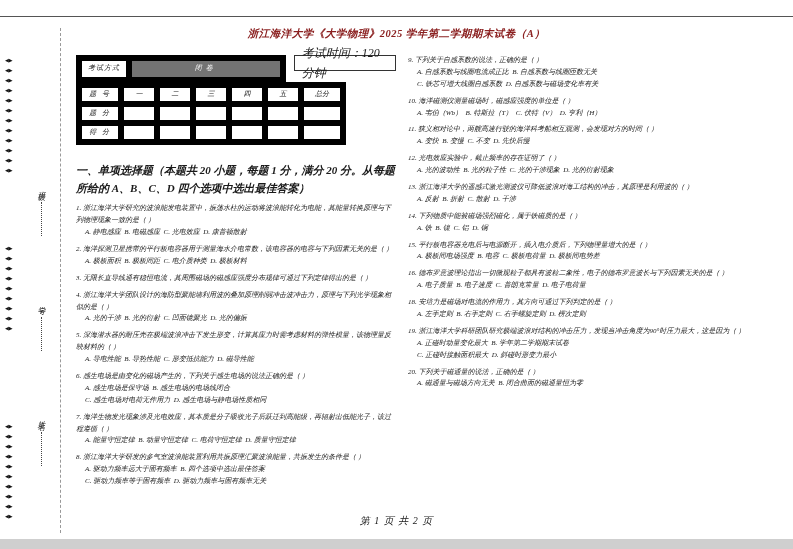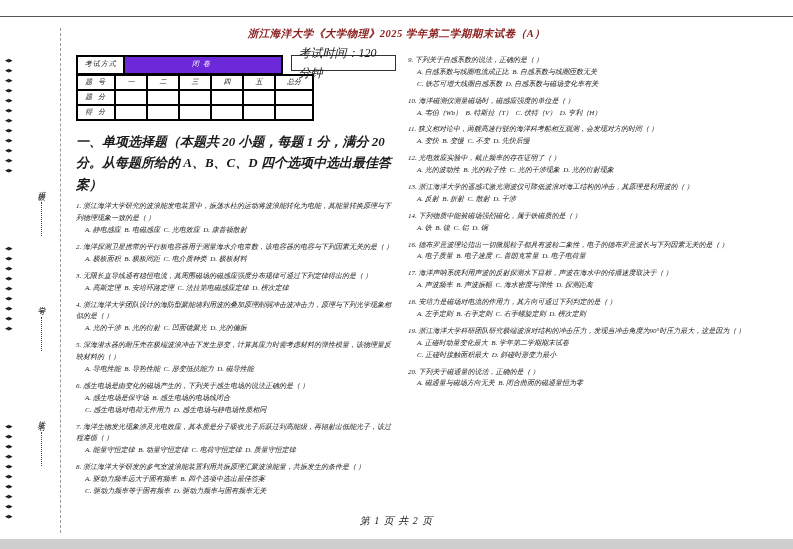--- a/index.html
+++ b/index.html
@@ -21,40 +21,40 @@
   }
   .bg1 { top:56px; } .bg2 { top:244px; } .bg3 { top:422px; }
   .margin-field { position:absolute; left:36px; display:flex; flex-direction:column; align-items:center; }
   .mf1 { top:185px; } .mf2 { top:300px; } .mf3 { top:415px; }
   .vlabel { writing-mode:vertical-rl; font-size:7.5px; letter-spacing:2px; color:#222; }
   .vdots { border-left:1px dotted #444; height:34px; margin-top:3px; }
   .cut-line { position:absolute; left:60px; top:28px; height:505px; border-left:1px dashed #999; }
   .mode-row { display:flex; align-items:stretch; }
   table { border-collapse:collapse; }
   .mode-table td, .score-table td {
-    border:2px solid #000000; font-size:7px; text-align:center; padding:0 3px;
+    border:6px solid #000000; font-size:7px; text-align:center; padding:0 3px;
   }
   .mode-label { width:46px; height:16px; letter-spacing:1px; }
-  .mode-value { width:178px; background:#6d28d9; color:#ffffff; letter-spacing:4px; }
+  .mode-value { width:178px; background:#737373; color:#ffffff; letter-spacing:4px; }
   .time-box {
     border:1px solid #333; margin-left:8px; padding:0 7px; font-size:12px;
     display:flex; align-items:center; height:16px; box-sizing:border-box;
   }
   .score-table { margin-top:-1px; }
   .score-table td { height:13px; }
   .score-table .rh { width:30px; letter-spacing:2px; }
   .score-table .cc { width:24px; }
   .score-table .tc { width:30px; }
 
   
   .col { position:absolute; font-size:7px; line-height:1.7; }
   .col-left { left:76px; top:55px; width:320px; }
   .col-left .q-wrap { margin-top:6px; }
   .col-right { left:408px; top:55px; width:372px; }
-  .section-heading { font-weight:bold; font-size:13px; margin-top:10px; line-height:1.65; }
+  .section-heading { font-weight:bold; font-size:11px; margin-top:16px; line-height:1.65; }
   .q { margin-bottom:5px; }
   .q-stem { }
   .q-opts { padding-left:9px; white-space:pre-wrap; }
 
   .footer {
     position:absolute; bottom:11px; left:0; width:793px; text-align:center;
     font-size:10px; letter-spacing:1px;
   }
 </style>
 </head>
@@ -161,21 +161,20 @@
         <div class="q">
           <div class="q-stem">1. 浙江海洋大学研究的波浪能发电装置中，振荡水柱的运动将波浪能转化为电能，其能量转换原理与下列物理现象一致的是（  ）</div>
           <div class="q-opts">A. 静电感应  B. 电磁感应  C. 光电效应  D. 康普顿散射</div>
         </div>
         <div class="q">
           <div class="q-stem">2. 海洋探测卫星携带的平行板电容器用于测量海水介电常数，该电容器的电容与下列因素无关的是（  ）</div>
           <div class="q-opts">A. 极板面积  B. 极板间距  C. 电介质种类  D. 极板材料</div>
         </div>
         <div class="q">
           <div class="q-stem">3. 无限长直导线通有稳恒电流，其周围磁场的磁感应强度分布规律可通过下列定律得出的是（  ）</div>
-          <div class="q-opts">A. 高斯定理  B. 安培环路定理  C. 法拉第电磁感应定律  D. 楞次定律</div>
         </div>
         <div class="q">
           <div class="q-stem">4. 浙江海洋大学团队设计的海防型聚能墙利用波的叠加原理削弱冲击波冲击力，原理与下列光学现象相似的是（  ）</div>
           <div class="q-opts">A. 光的干涉  B. 光的衍射  C. 凹面镜聚光  D. 光的偏振</div>
         </div>
         <div class="q">
           <div class="q-stem">5. 深海潜水器的耐压壳在极端波浪冲击下发生形变，计算其应力时需考虑材料的弹性模量，该物理量反映材料的（  ）</div>
           <div class="q-opts">A. 导电性能  B. 导热性能  C. 形变抵抗能力  D. 磁导性能</div>
         </div>
         <div class="q">
@@ -215,26 +214,26 @@
       </div>
       <div class="q">
         <div class="q-stem">13. 浙江海洋大学的遥感式激光测波仪可降低波浪对海工结构的冲击，其原理是利用波的（  ）</div>
         <div class="q-opts">A. 反射  B. 折射  C. 散射  D. 干涉</div>
       </div>
       <div class="q">
         <div class="q-stem">14. 下列物质中能被磁场强烈磁化，属于铁磁质的是（  ）</div>
         <div class="q-opts">A. 铁  B. 镍  C. 铝  D. 铜</div>
       </div>
       <div class="q">
+        <div class="q-stem">15. 平行板电容器充电后与电源断开，插入电介质后，下列物理量增大的是（  ）</div>
+        <div class="q-opts">A. 极板间电场强度  B. 电容  C. 极板电荷量  D. 极板间电势差</div>
+      </div>
+      <div class="q">
         <div class="q-stem">16. 德布罗意波理论指出一切微观粒子都具有波粒二象性，电子的德布罗意波长与下列因素无关的是（  ）</div>
         <div class="q-opts">A. 电子质量  B. 电子速度  C. 普朗克常量  D. 电子电荷量</div>
-      </div>
-      <div class="q">
-        <div class="q-stem">17. 海洋声呐系统利用声波的反射探测水下目标，声波在海水中的传播速度取决于（  ）</div>
-        <div class="q-opts">A. 声波频率  B. 声波振幅  C. 海水密度与弹性  D. 探测距离</div>
       </div>
       <div class="q">
         <div class="q-stem">18. 安培力是磁场对电流的作用力，其方向可通过下列判定的是（  ）</div>
         <div class="q-opts">A. 左手定则  B. 右手定则  C. 右手螺旋定则  D. 楞次定则</div>
       </div>
       <div class="q">
         <div class="q-stem">19. 浙江海洋大学科研团队研究极端波浪对结构的冲击压力，发现当冲击角度为90°时压力最大，这是因为（  ）</div>
         <div class="q-opts">A. 正碰时动量变化最大  B. 学年第二学期期末试卷</div>
         <div class="q-opts">C. 正碰时接触面积最大  D. 斜碰时形变力最小</div>
       </div>

